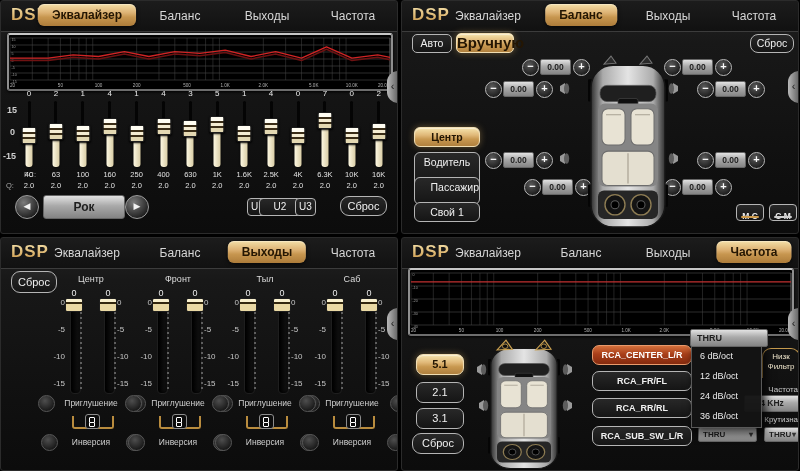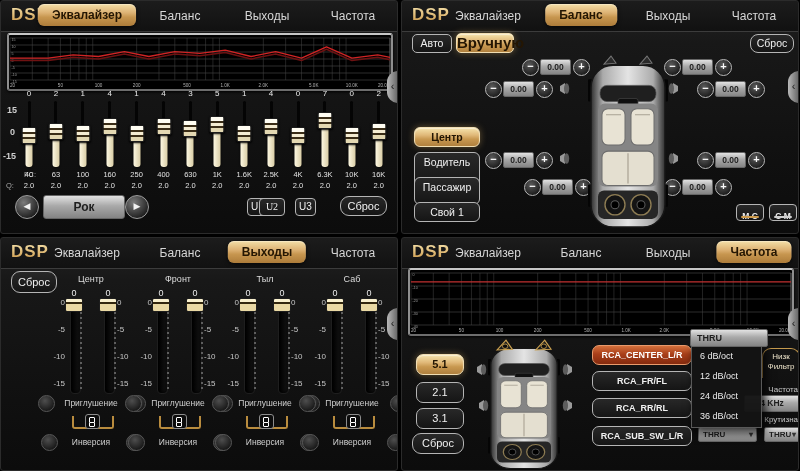--- a/index.html
+++ b/index.html
@@ -251,21 +251,21 @@
       <div class="eqv" style="left: 377.7px; top: 88px;">2</div>
       <div class="eqtrack" style="left: 376.2px; top: 100px; height: 66px;"></div>
       <div class="eqfill" style="left: 377.7px; top: 128.6px; height: 37.4px;"></div>
       <div class="eqknob" style="left: 377.7px; top: 121.6px;"></div>
       <div class="fcq" style="left: 377.7px; top: 169px;">16K</div>
       <div class="fcq" style="left: 377.7px; top: 180px;">2.0</div>
       <div class="circle-btn" style="left: 14px; top: 194px;">◀</div>
       <div class="silver" style="position: absolute; left: 42px; top: 194px; width: 80px; height: 22px; line-height: 22px; text-align: center; font-size: 12px; font-weight: bold; border-radius: 3px;">Рок</div>
       <div class="circle-btn" style="left: 124px; top: 194px;">▶</div>
       <div class="btn" style="left: 246px; top: 197px; width: 21px; height: 18px; line-height: 16px; font-size: 10px; border-radius: 4px;">U1</div>
-      <div class="btn" style="left: 258px; top: 197px; width: 26px; height: 18px; line-height: 16px; font-size: 10px; border-radius: 4px; font-family: Liberation Serif, serif;">U2</div>
+      <div class="btn" style="left: 258px; top: 197px; width: 42px; height: 18px; line-height: 16px; font-size: 10px; border-radius: 4px;">U2</div>
       <div class="btn" style="left: 294px; top: 197px; width: 21px; height: 18px; line-height: 16px; font-size: 10px; border-radius: 4px;">U3</div>
       <div class="btn" style="left: 339px; top: 195px; width: 47px; height: 20px; line-height: 18px; font-size: 11px; border-radius: 9px;">Сброс</div>
     </section>
   <section class="panel" id="p2">
       <div class="phead">
         <div class="brand">DSP</div>
         <div class="tab" style="left: 86px;">Эквалайзер</div>
         <div class="tab active" style="left: 179px;">Баланс</div>
         <div class="tab" style="left: 266px;">Выходы</div>
         <div class="tab" style="left: 352px;">Частота</div>
@@ -343,21 +343,21 @@
       <div class="spk" style="left: 157px; top: 150px;"><svg width="11" height="13" viewBox="0 0 11 13">
     <path d="M1 4 L6 1 L6 12 L1 9 Z" fill="#9a9a9a"></path>
     <ellipse cx="7.6" cy="6.5" rx="2.6" ry="5.3" fill="#5d5d5d"></ellipse>
         </svg></div>
       <div class="spk" style="left: 266px; top: 150px;"><svg width="11" height="13" viewBox="0 0 11 13" style="transform:scaleX(-1)">
     <path d="M1 4 L6 1 L6 12 L1 9 Z" fill="#9a9a9a"></path>
     <ellipse cx="7.6" cy="6.5" rx="2.6" ry="5.3" fill="#5d5d5d"></ellipse>
         </svg></div>
       <div class="btn gold" style="left: 12px; top: 126px; width: 66px; height: 20px; line-height: 18px; font-size: 10.5px; border-radius: 6px;">Центр</div>
       <div class="btn" style="left: 12px; top: 151px; width: 66px; height: 37px; line-height: 18px; font-size: 10.5px; border-radius: 6px;">Водитель</div>
-      <div class="btn" style="left: 12px; top: 176px; width: 66px; height: 28px; line-height: 18px; font-size: 10.5px; border-radius: 6px;">Пассажир</div>
+      <div class="btn" style="left: 12px; top: 176px; width: 66px; height: 28px; line-height: 18px; font-size: 10.5px; border-radius: 6px; text-align: right;">Пассажир</div>
       <div class="btn" style="left: 12px; top: 201px; width: 66px; height: 20px; line-height: 18px; font-size: 10.5px; border-radius: 6px;">Свой 1</div>
       <div class="btn" style="left: 334px; top: 203px; width: 28px; height: 17px; border-radius: 4px;"><span style="font-size: 8.5px; font-weight: bold; line-height: 13px;">M C</span><div class="mcu" style="background: rgb(205, 154, 76);"></div></div>
       <div class="btn" style="left: 367px; top: 203px; width: 28px; height: 17px; border-radius: 4px;"><span style="font-size: 8.5px; font-weight: bold; line-height: 13px;">C M</span><div class="mcu" style="background: rgb(207, 207, 207);"></div></div>
     </section>
   <section class="panel" id="p3">
       <div class="phead">
         <div class="brand">DSP</div>
         <div class="tab" style="left: 86px;">Эквалайзер</div>
         <div class="tab" style="left: 179px;">Баланс</div>
         <div class="tab active" style="left: 266px;">Выходы</div>

